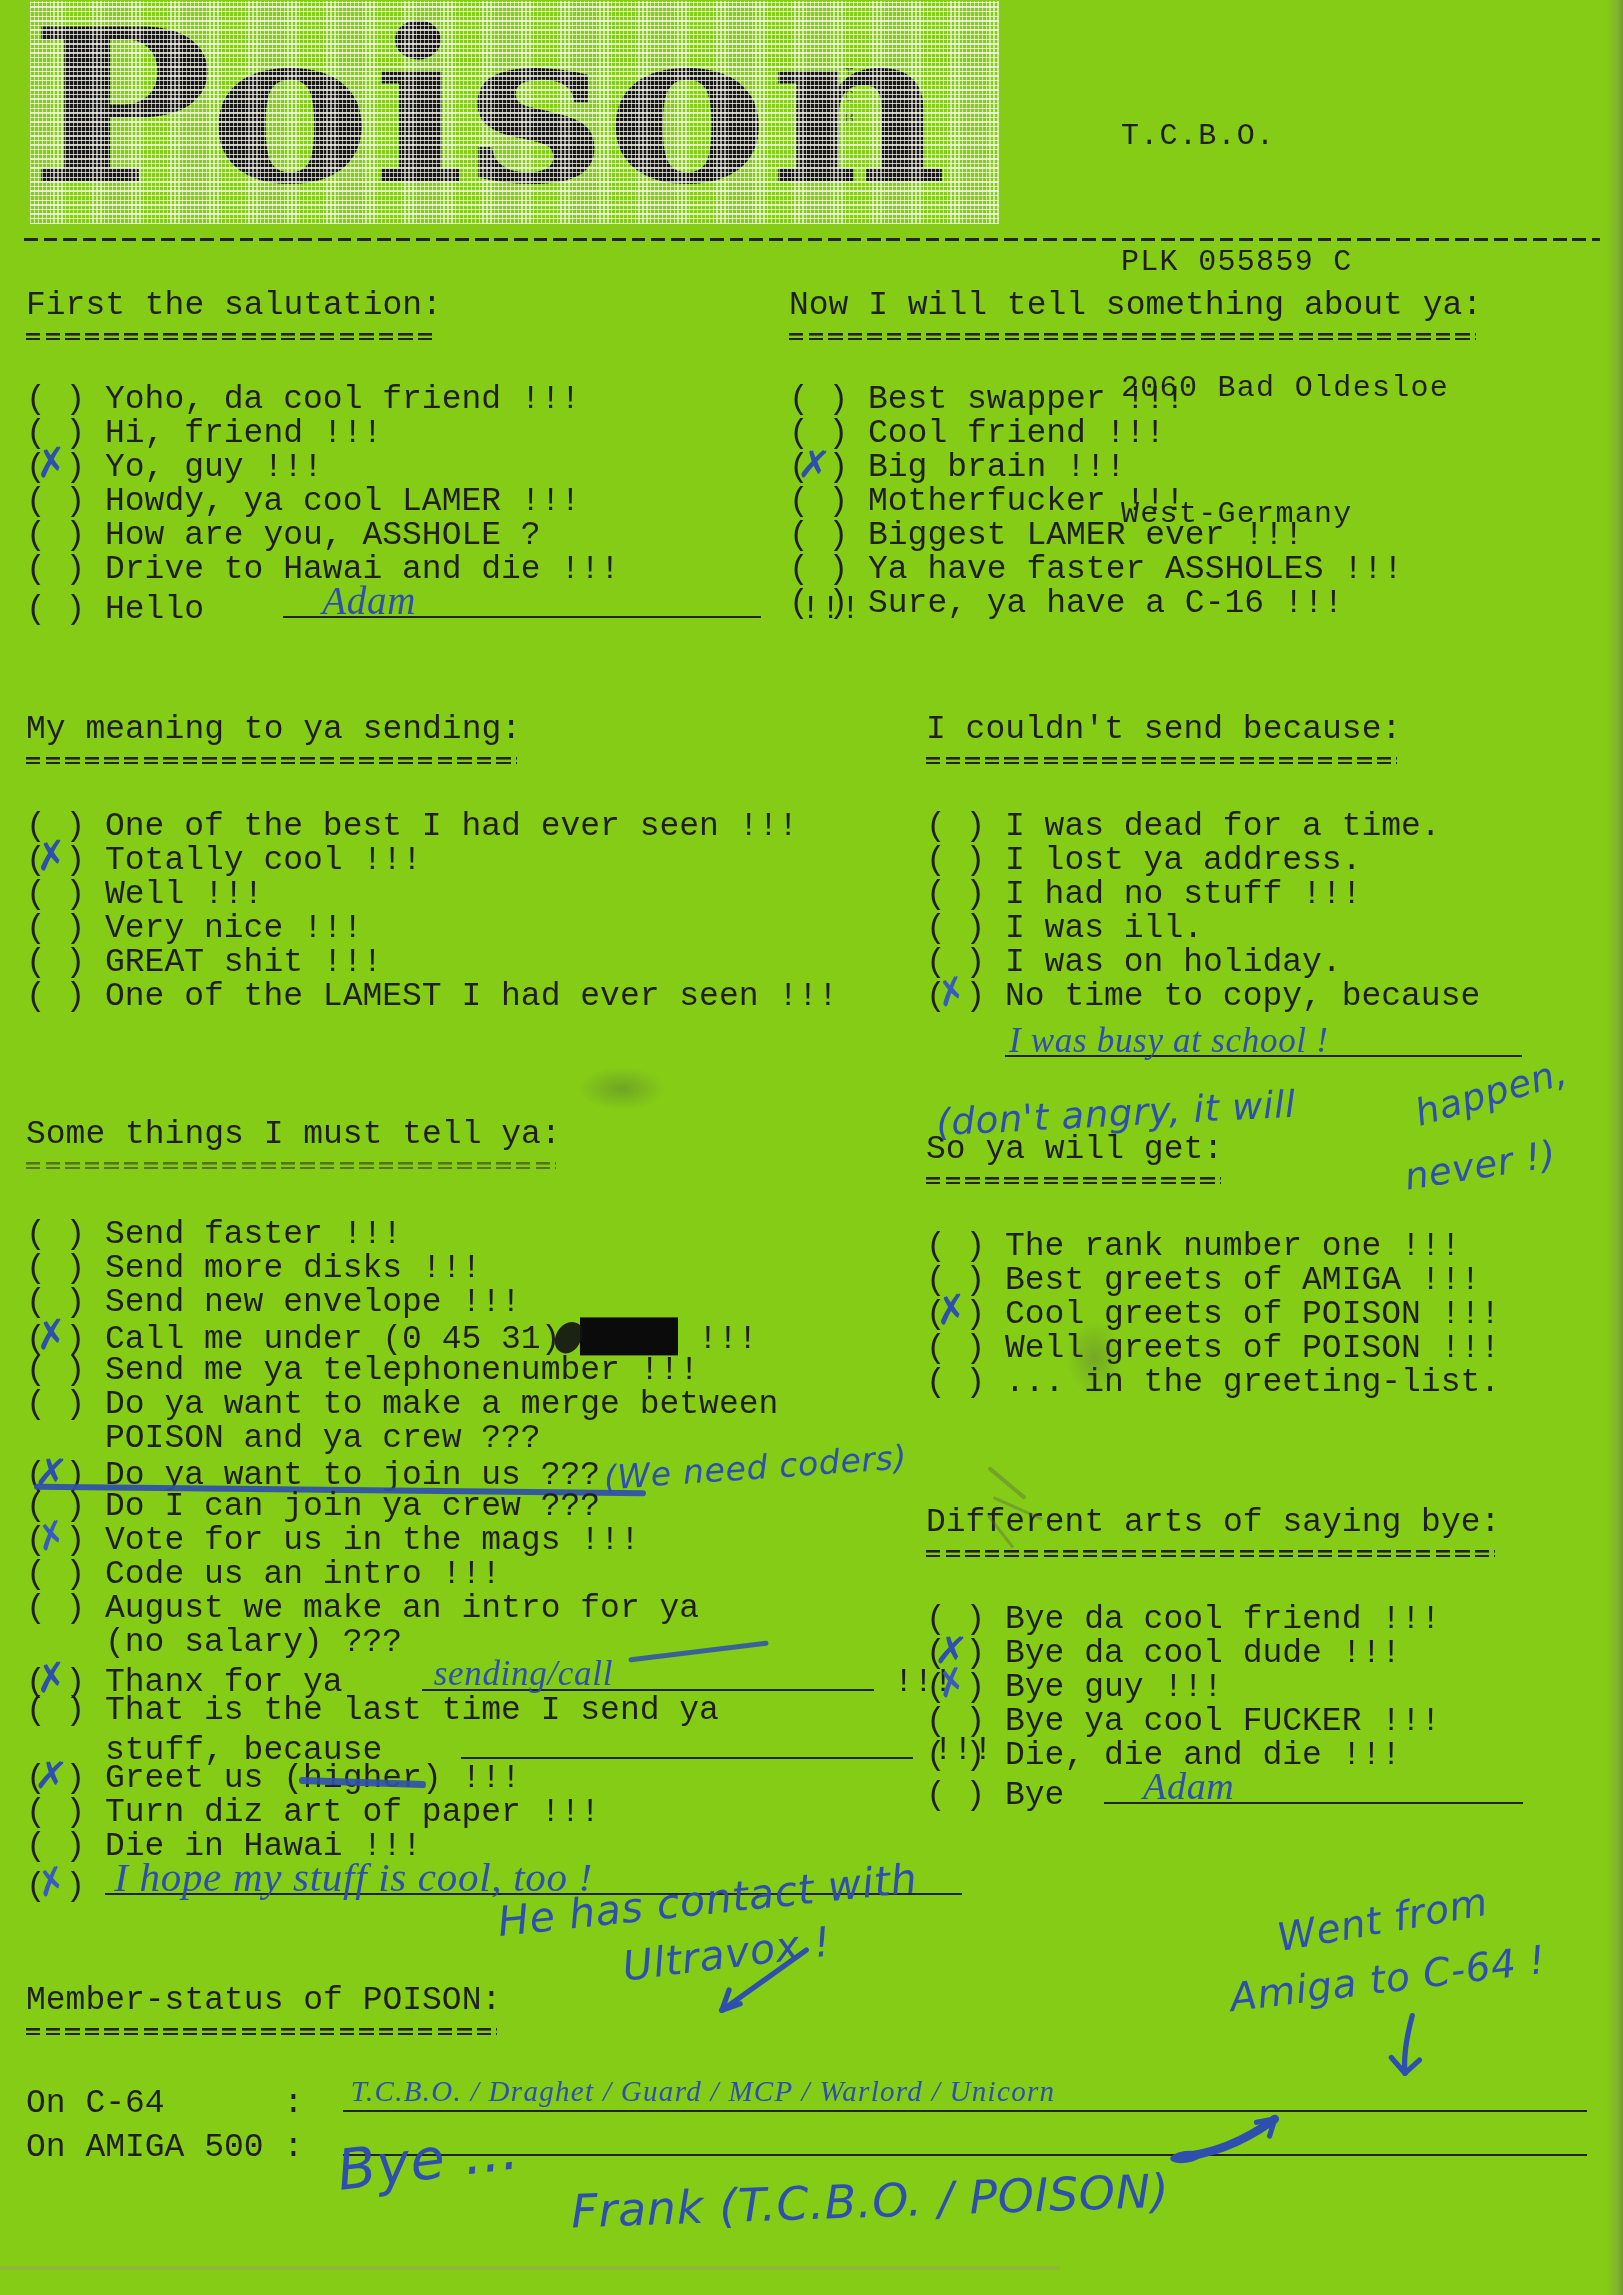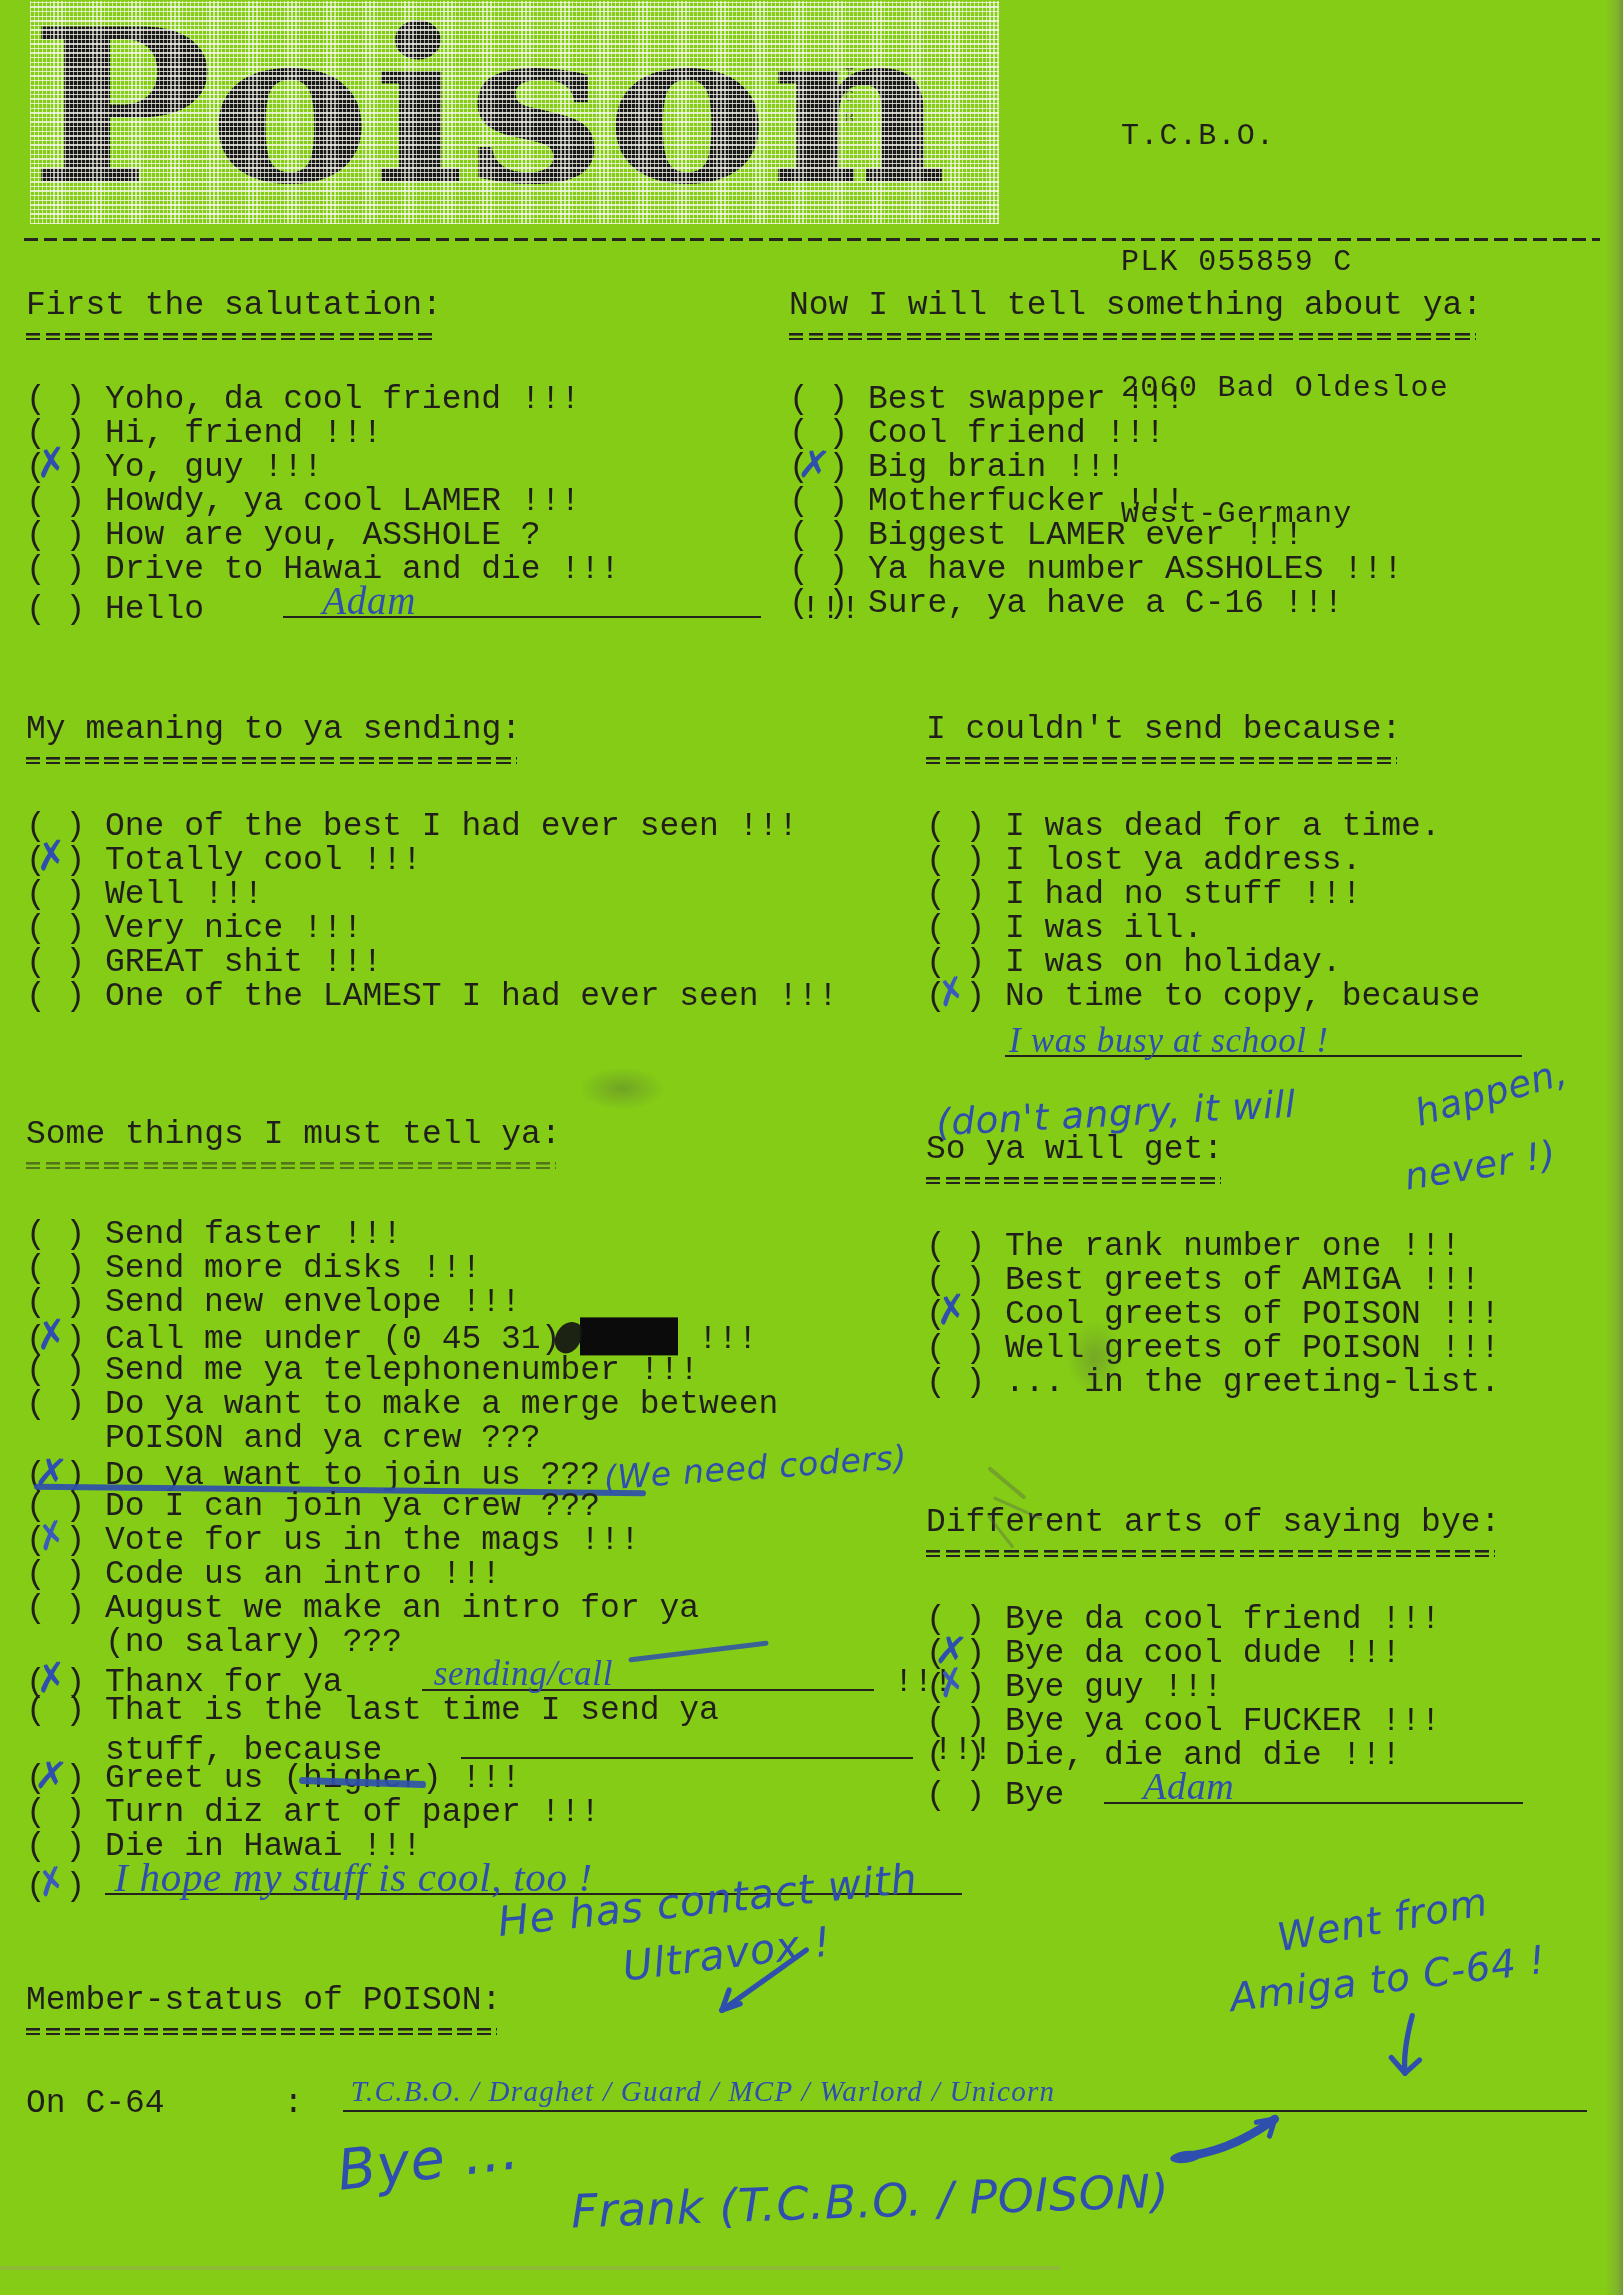--- a/index.html
+++ b/index.html
@@ -143,21 +143,21 @@
       </section>
       <section class="sec" id="sec-aboutya" data-name="section-aboutya">
         <div class="sec-title" data-name="section-title-aboutya">Now I will tell something about ya:</div>
         <div class="dbl-underline" data-name="title-underline"></div>
         <div class="items" data-name="aboutya-items">
           <div class="row" data-name="aboutya-item"><span class="box" data-name="checkbox-empty">( )</span><span class="typed" data-name="typed-text">Best swapper !!!</span></div>
           <div class="row" data-name="aboutya-item"><span class="box" data-name="checkbox-empty">( )</span><span class="typed" data-name="typed-text">Cool friend !!!</span></div>
           <div class="row" data-name="aboutya-item"><span class="box" data-name="checkbox-checked">( )<span class="xmark v2" data-name="x-mark-icon">✗</span></span><span class="typed" data-name="typed-text">Big brain !!!</span></div>
           <div class="row" data-name="aboutya-item"><span class="box" data-name="checkbox-empty">( )</span><span class="typed" data-name="typed-text">Motherfucker !!!</span></div>
           <div class="row" data-name="aboutya-item"><span class="box" data-name="checkbox-empty">( )</span><span class="typed" data-name="typed-text">Biggest LAMER ever !!!</span></div>
-          <div class="row" data-name="aboutya-item"><span class="box" data-name="checkbox-empty">( )</span><span class="typed" data-name="typed-text">Ya have number ASSHOLES !!!</span></div>
+          <div class="row" data-name="aboutya-item"><span class="box" data-name="checkbox-empty">( )</span><span class="typed" data-name="typed-text">Ya have faster ASSHOLES !!!</span></div>
           <div class="row" data-name="aboutya-item"><span class="box" data-name="checkbox-empty">( )</span><span class="typed" data-name="typed-text">Sure, ya have a C-16 !!!</span></div>
         </div>
       </section>
       <section class="sec" id="sec-meaning" data-name="section-meaning">
         <div class="sec-title" data-name="section-title-meaning">My meaning to ya sending:</div>
         <div class="dbl-underline" data-name="title-underline"></div>
         <div class="items" data-name="meaning-items">
           <div class="row" data-name="meaning-item"><span class="box" data-name="checkbox-empty">( )</span><span class="typed" data-name="typed-text">One of the best I had ever seen !!!</span></div>
           <div class="row" data-name="meaning-item"><span class="box" data-name="checkbox-checked">( )<span class="xmark" data-name="x-mark-icon">✗</span></span><span class="typed" data-name="typed-text">Totally cool !!!</span></div>
           <div class="row" data-name="meaning-item"><span class="box" data-name="checkbox-empty">( )</span><span class="typed" data-name="typed-text">Well !!!</span></div>
@@ -226,20 +226,21 @@
           <div class="row" data-name="bye-item"><span class="box" data-name="checkbox-empty">( )</span><span class="typed" data-name="typed-text">Bye ya cool FUCKER !!!</span></div>
           <div class="row" data-name="bye-item"><span class="box" data-name="checkbox-empty">( )</span><span class="typed" data-name="typed-text">Die, die and die !!!</span></div>
           <div class="row" data-name="row-bye-name"><span class="box" data-name="checkbox-empty">( )</span><span class="typed" data-name="typed-text">Bye  </span><span class="blank" data-name="fill-in-blank" style="width: 419px;"><span class="hand" data-name="handwritten-fill">Adam</span></span></div>
         </div>
       </section>
       <section class="sec" id="sec-member" data-name="section-member">
         <div class="sec-title" data-name="section-title-member">Member-status of POISON:</div>
         <div class="dbl-underline" data-name="title-underline"></div>
         <div class="items" data-name="member-items">
           <div class="row" data-name="row-c64"><span class="typed" data-name="typed-text">On C-64      :  </span><span class="blank" data-name="fill-in-blank" style="width: 1244px;"><span class="hand" data-name="handwritten-fill">T.C.B.O. / Draghet / Guard / MCP / Warlord / Unicorn</span></span></div>
+          <div class="row" data-name="row-amiga"><span class="typed" data-name="typed-text">On AMIGA 500 :  </span><span class="blank" data-name="fill-in-blank" style="width: 1244px;"></span></div>
         </div>
       </section>
     </div>
   <div id="annotations" data-name="handwritten-annotations">
       <div class="hand-note" id="ann-dont-angry-1" data-name="annotation-dont-angry-1">(don't angry, it will</div>
       <div class="hand-note" id="ann-dont-angry-2" data-name="annotation-dont-angry-2">happen,</div>
       <div class="hand-note" id="ann-dont-angry-3" data-name="annotation-dont-angry-3">never !)</div>
       <div class="hand-note" id="ann-he-contact-1" data-name="annotation-he-contact-1">He has contact with</div>
       <div class="hand-note" id="ann-he-contact-2" data-name="annotation-he-contact-2">Ultravox !</div>
       <div class="hand-note" id="ann-went-from-1" data-name="annotation-went-from-1">Went from</div>

